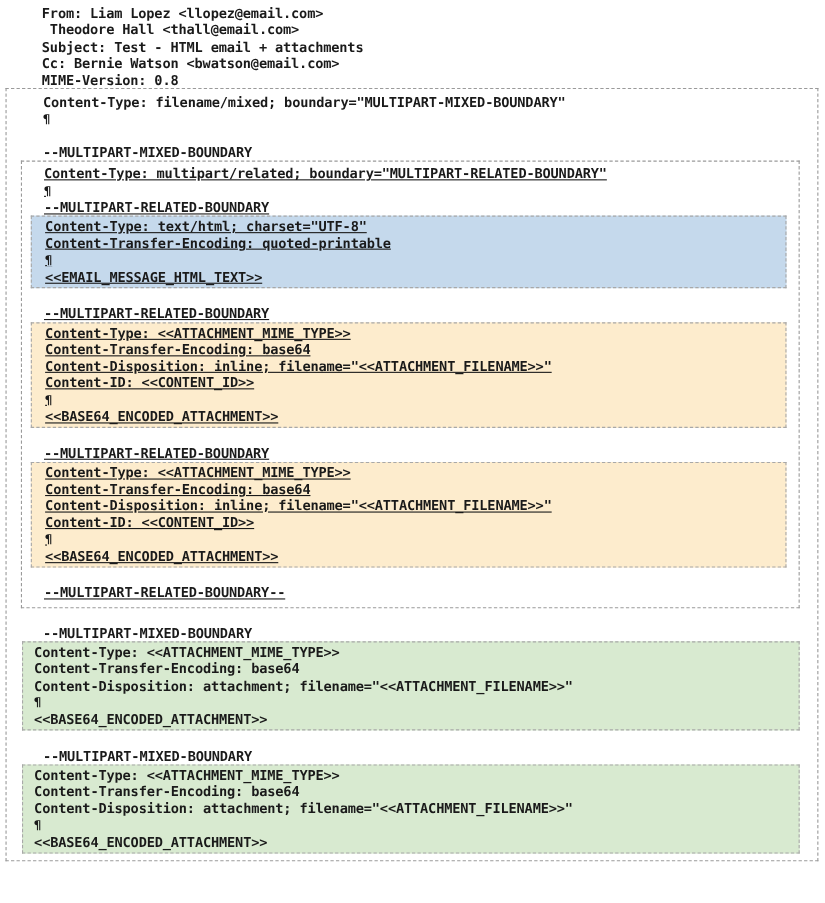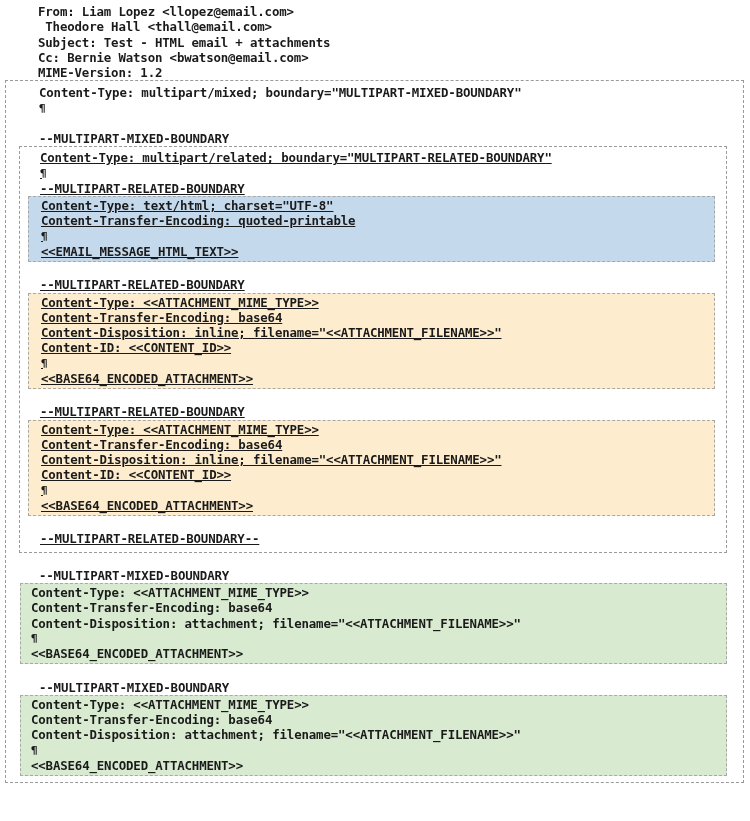--- a/index.html
+++ b/index.html
@@ -101,26 +101,26 @@
 </head>
 <body>
 
 <div class="page">
 
   <div class="headers">
     <div class="line">From: Liam Lopez &lt;llopez@email.com&gt;</div>
     <div class="line"> Theodore Hall &lt;thall@email.com&gt;</div>
     <div class="line">Subject: Test - HTML email + attachments</div>
     <div class="line">Cc: Bernie Watson &lt;bwatson@email.com&gt;</div>
-    <div class="line">MIME-Version: 1.2</div>
+    <div class="line">MIME-Version: 0.8</div>
   </div>
 
   <div class="mixed-box">
 
-    <div class="line">Content-Type: multipart/mixed; boundary="MULTIPART-MIXED-BOUNDARY"</div>
+    <div class="line">Content-Type: filename/mixed; boundary="MULTIPART-MIXED-BOUNDARY"</div>
     <div class="line pilcrow">¶</div>
     <div class="spacer"></div>
     <div class="line">--MULTIPART-MIXED-BOUNDARY</div>
 
     <div class="related-box">
 
       <div class="line">Content-Type: multipart/related; boundary="MULTIPART-RELATED-BOUNDARY"</div>
       <div class="line pilcrow">¶</div>
       <div class="line">--MULTIPART-RELATED-BOUNDARY</div>
 

